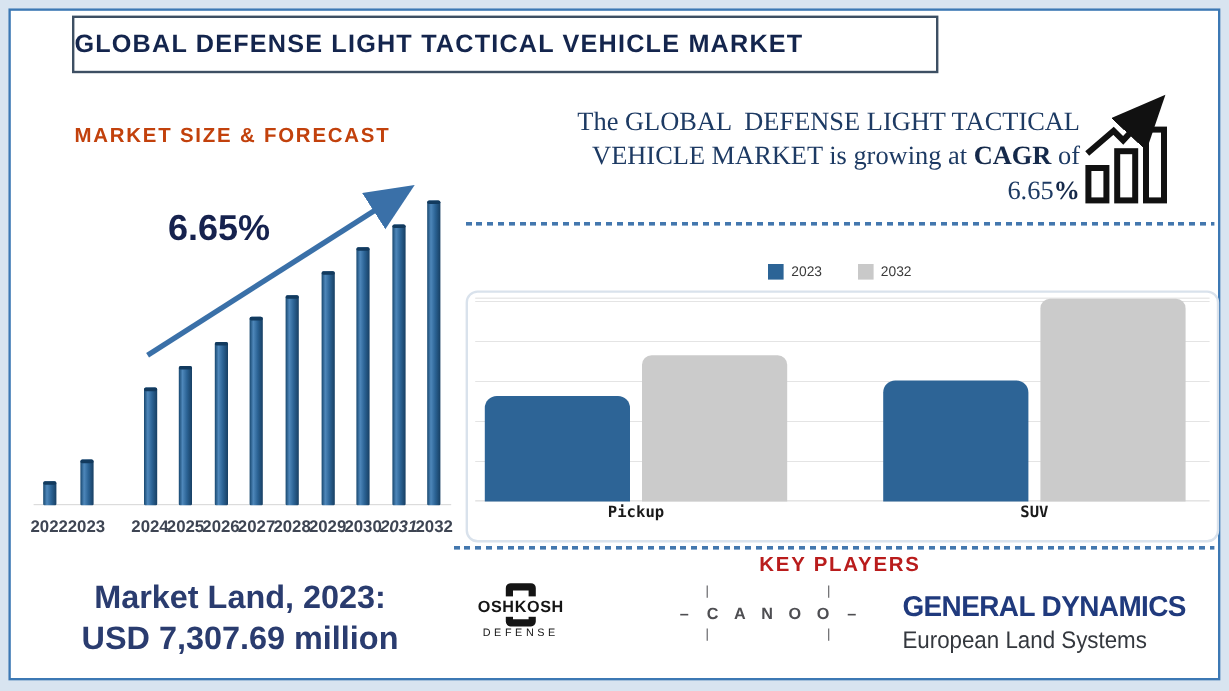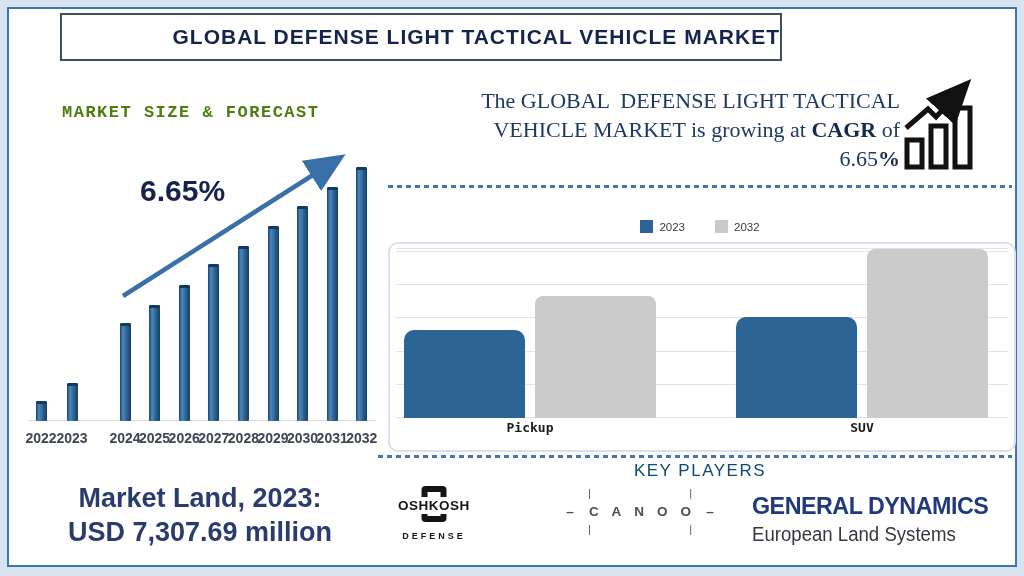--- a/index.html
+++ b/index.html
@@ -3,26 +3,26 @@
 <meta charset="utf-8">
 <style>
   html,body{margin:0;padding:0;background:#d8e4f0;}
   .page{position:relative;width:1024px;height:576px;background:#d8e4f0;
         font-family:"Liberation Sans",sans-serif;overflow:hidden;}
   .inner-frame{position:absolute;left:7px;top:7px;right:7px;bottom:9px;
         background:#ffffff;border:2px solid #3c78b4;}
 
   
   .title-box{position:absolute;left:60px;top:13px;width:718px;height:44px;
-        background:#fff;border:2px solid #3d4f63;display:flex;align-items:center;justify-content:flex-end;}
+        background:#fff;border:2px solid #3d4f63;display:flex;align-items:center;justify-content:flex-start;}
   .title-box h1{margin:0;font-size:21px;font-weight:bold;letter-spacing:1px;color:#14254d;white-space:nowrap;}
 
   
   .ms-heading{position:absolute;left:62px;top:103px;font-size:17px;font-weight:bold;
-        letter-spacing:1.5px;color:#4d7c0f;font-family:Liberation Mono, monospace;}
+        letter-spacing:1.5px;color:#c2410c;}
   .left-chart{position:absolute;left:28px;top:148px;width:352px;height:298px;}
   .left-chart .baseline{position:absolute;left:0;right:4px;bottom:25px;height:1px;background:#dcdcdc;}
   .lbar{position:absolute;bottom:25px;width:11px;border-radius:2px 2px 1px 1px;
         background:linear-gradient(90deg,#17476f 0%,#4e87ba 28%,#2c6496 60%,#173f63 100%);}
   .lbar::after{content:'';position:absolute;top:0;left:0;right:0;height:3px;background:#123a5e;border-radius:2px;}
   .lyear{position:absolute;bottom:0;width:44px;text-align:center;font-size:14px;font-weight:bold;color:#3e4553;}
   .trend-arrow{position:absolute;left:0;top:0;pointer-events:none;}
   .cagr-big{position:absolute;left:112px;top:26px;font-size:30px;font-weight:bold;color:#16224e;}
   .market-size{position:absolute;left:20px;top:482px;width:360px;text-align:center;
         font-size:27px;font-weight:bold;color:#2a3c6f;line-height:1.25;}
@@ -55,27 +55,27 @@
         background:repeating-linear-gradient(to top,#e4e4e4 0 1px,transparent 1px 33.2px);
         border-top:1px solid #e4e4e4;}
   .vt-bar{position:absolute;bottom:0;border-radius:10px 10px 0 0;}
   .vt-bar.vt-blue{background:#2d6496;}
   .vt-bar.vt-gray{background:#cbcbcb;border-radius:8px 8px 0 0;}
   .vt-label{position:absolute;top:176px;width:252px;text-align:center;
         font-family:"DejaVu Sans Mono",monospace;font-size:13px;font-weight:bold;color:#1a1a1a;}
 
   
   .kp-heading{position:absolute;left:388px;top:461px;width:624px;text-align:center;
-        font-size:17px;font-weight:normal;letter-spacing:1.5px;color:#0c4a6e;}
+        font-size:17px;font-weight:bold;letter-spacing:1.5px;color:#b91c1c;}
   .osh{position:absolute;left:390px;top:486px;width:88px;text-align:center;color:#151515;}
   .osh-mark{position:absolute;left:50%;top:0;transform:translateX(-50%);
         width:13px;height:24px;border:6px solid #151515;border-radius:4px;}
   .osh-name{position:relative;display:inline-block;margin-top:11px;padding:1px 2px;
         background:#fff;font-size:13.5px;font-weight:bold;letter-spacing:0.5px;}
-  .osh-sub{margin-top:17px;font-size:9px;font-weight:bold;letter-spacing:3px;}
+  .osh-sub{margin-top:7px;font-size:9px;font-weight:normal;letter-spacing:3px;}
   .canoo{position:absolute;left:556px;top:488px;width:168px;color:#4e4e52;}
   .canoo-ticks{display:flex;justify-content:space-between;width:104px;margin:0 auto;
         font-size:11px;line-height:1;color:#5a5a5e;}
   .canoo-main{display:flex;justify-content:center;align-items:center;margin:5px 0;
         font-size:13.5px;font-weight:bold;}
   .canoo-word{letter-spacing:13px;margin:0 2px 0 15px;}
   .canoo-dash{font-weight:bold;}
   .gd{position:absolute;left:752px;top:492px;width:265px;}
   .gd-name{font-size:24px;font-weight:bold;color:#203a7d;letter-spacing:-0.5px;
         transform:scaleX(0.97);transform-origin:left;white-space:nowrap;}
@@ -109,21 +109,21 @@
         <div class="lyear" style="left: 134.2px;">2026</div>
         <div class="lbar" style="left: 180.3px; height: 157px;"></div>
         <div class="lyear" style="left: 163.8px;">2027</div>
         <div class="lbar" style="left: 209.9px; height: 175px;"></div>
         <div class="lyear" style="left: 193.4px;">2028</div>
         <div class="lbar" style="left: 239.5px; height: 195px;"></div>
         <div class="lyear" style="left: 223px;">2029</div>
         <div class="lbar" style="left: 269.1px; height: 215px;"></div>
         <div class="lyear" style="left: 252.6px;">2030</div>
         <div class="lbar" style="left: 298.7px; height: 234px;"></div>
-        <div class="lyear" style="left: 282.2px;">2031</div>
+        <div class="lyear" style="left: 282.2px; font-style: italic;">2031</div>
         <div class="lbar" style="left: 328.3px; height: 254px;"></div>
         <div class="lyear" style="left: 311.8px;">2032</div>
       </div>
     <svg class="trend-arrow" width="352" height="298" viewBox="0 0 352 298">
       <defs>
         <marker id="ahBlue" markerWidth="10" markerHeight="10" refX="7" refY="4" orient="auto">
           <path d="M0,0 L9,4 L0,8 z" fill="#3a70a8"></path>
         </marker>
       </defs>
       <line x1="95" y1="148" x2="310" y2="11" stroke="#3a70a8" stroke-width="4.5" marker-end="url(#ahBlue)"></line>

